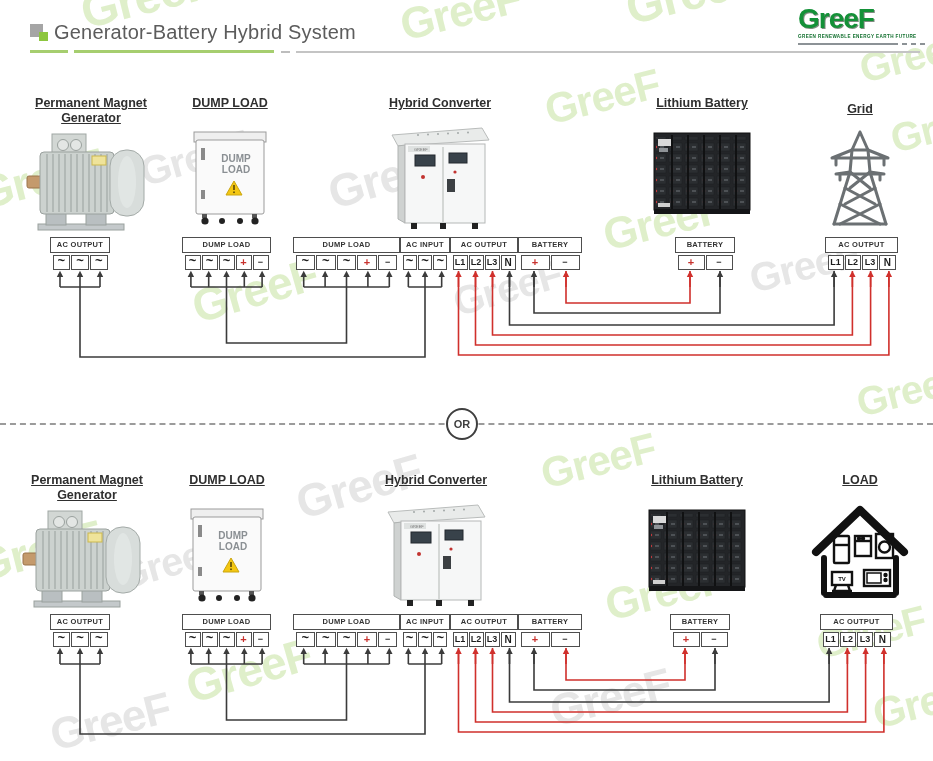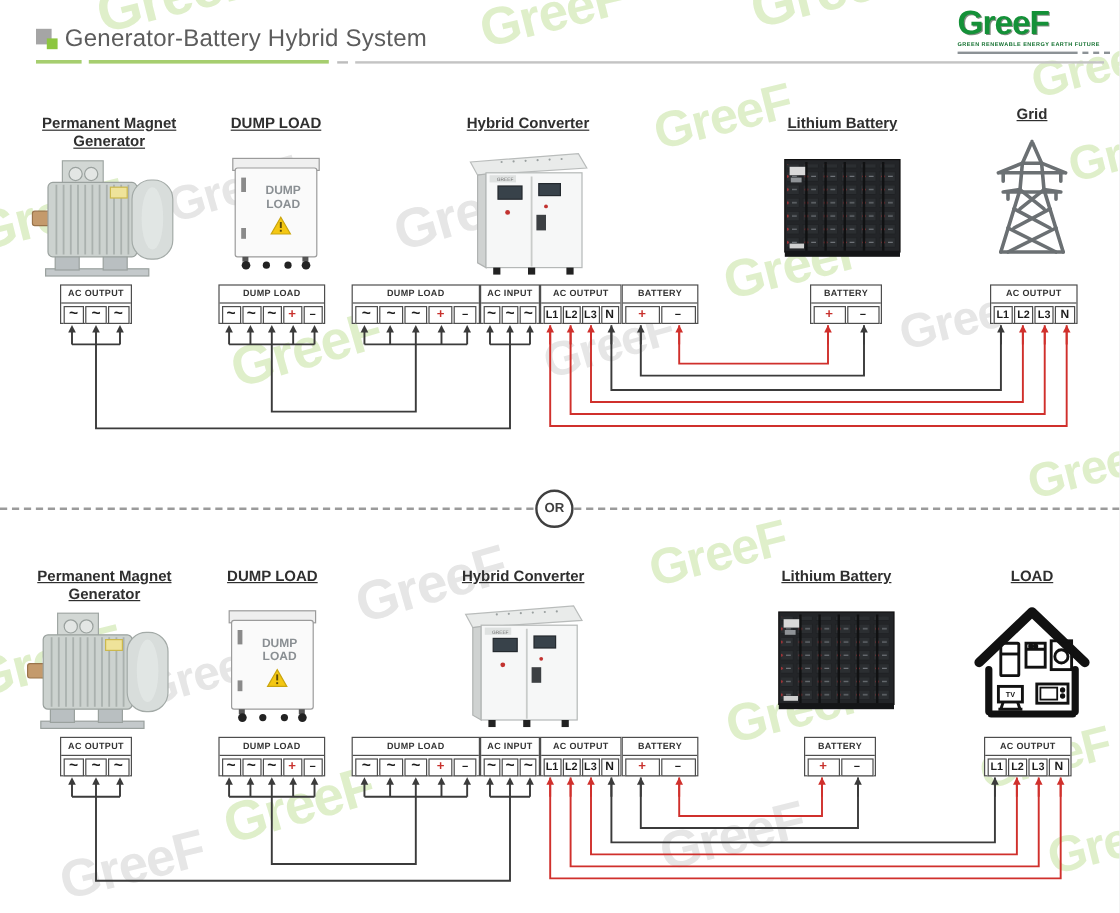--- a/index.html
+++ b/index.html
@@ -24,21 +24,21 @@
   #or-divider{position:absolute;left:0;top:423px;width:933px;border-top:2px dashed #9b9b9b;}
   #or-badge{position:absolute;left:446px;top:408px;width:28px;height:28px;border:2px solid #3f3f3f;
             border-radius:50%;background:#fff;display:flex;align-items:center;justify-content:center;
             font-size:11px;font-weight:bold;color:#3f3f3f;z-index:5;}
   
   .comp{position:absolute;z-index:1;}
   .comp-label{position:absolute;left:0;top:0;width:100%;text-align:center;font-size:12.5px;
               font-weight:bold;color:#2f2f2f;white-space:pre-line;line-height:15px;text-decoration:underline;}
   .comp svg{position:absolute;}
   
-  .tblock{position:absolute;box-sizing:border-box;height:33px;border:1px solid #4e4e4e;background:#fff;z-index:3;}
+  .tblock{position:absolute;box-sizing:border-box;height:16px;border:1px solid #4e4e4e;background:#fff;z-index:3;}
   .thead{height:14px;line-height:14px;text-align:center;font-size:7.5px;font-weight:600;color:#333;
          letter-spacing:.3px;border-bottom:1px solid #4e4e4e;}
   .tcells{display:flex;height:16px;padding:1px;}
   .tcell{flex:1;margin:.5px;border:1px solid #4e4e4e;display:flex;align-items:center;justify-content:center;
          font-size:9px;font-weight:bold;color:#1d1d1d;background:#fff;}
   .tcell.tilde{font-size:13px;padding-bottom:3px;}
   .tcell.plus{color:#c8312d;font-size:11px;}
   .tcell.nbold{font-weight:900;font-size:10px;}
   #wires{position:absolute;left:0;top:0;z-index:2;}
   
@@ -243,21 +243,21 @@
     <svg style="left:8px;top:23px" width="105" height="110">
         <use href="#sym-converter"></use>
       </svg>
   </div>
   <div class="comp" style="left:640px;top:96px;width:124px;height:130px">
     <span class="comp-label">Lithium Battery</span>
     <svg style="left:12px;top:35px" width="100" height="85">
         <use href="#sym-battery"></use>
       </svg>
   </div>
-  <div class="comp" style="left:820px;top:88px;width:80px;height:134px">
+  <div class="comp" style="left:820px;top:102px;width:80px;height:134px">
     <span class="comp-label">Grid</span>
     <svg style="left:2px;top:26px" width="76" height="100">
         <use href="#sym-grid"></use>
       </svg>
   </div>
 
   <div class="comp" style="left:14px;top:473px;width:146px;height:142px">
     <span class="comp-label">Permanent Magnet
 Generator</span>
     <svg style="left:8px;top:36px" width="130" height="100">

